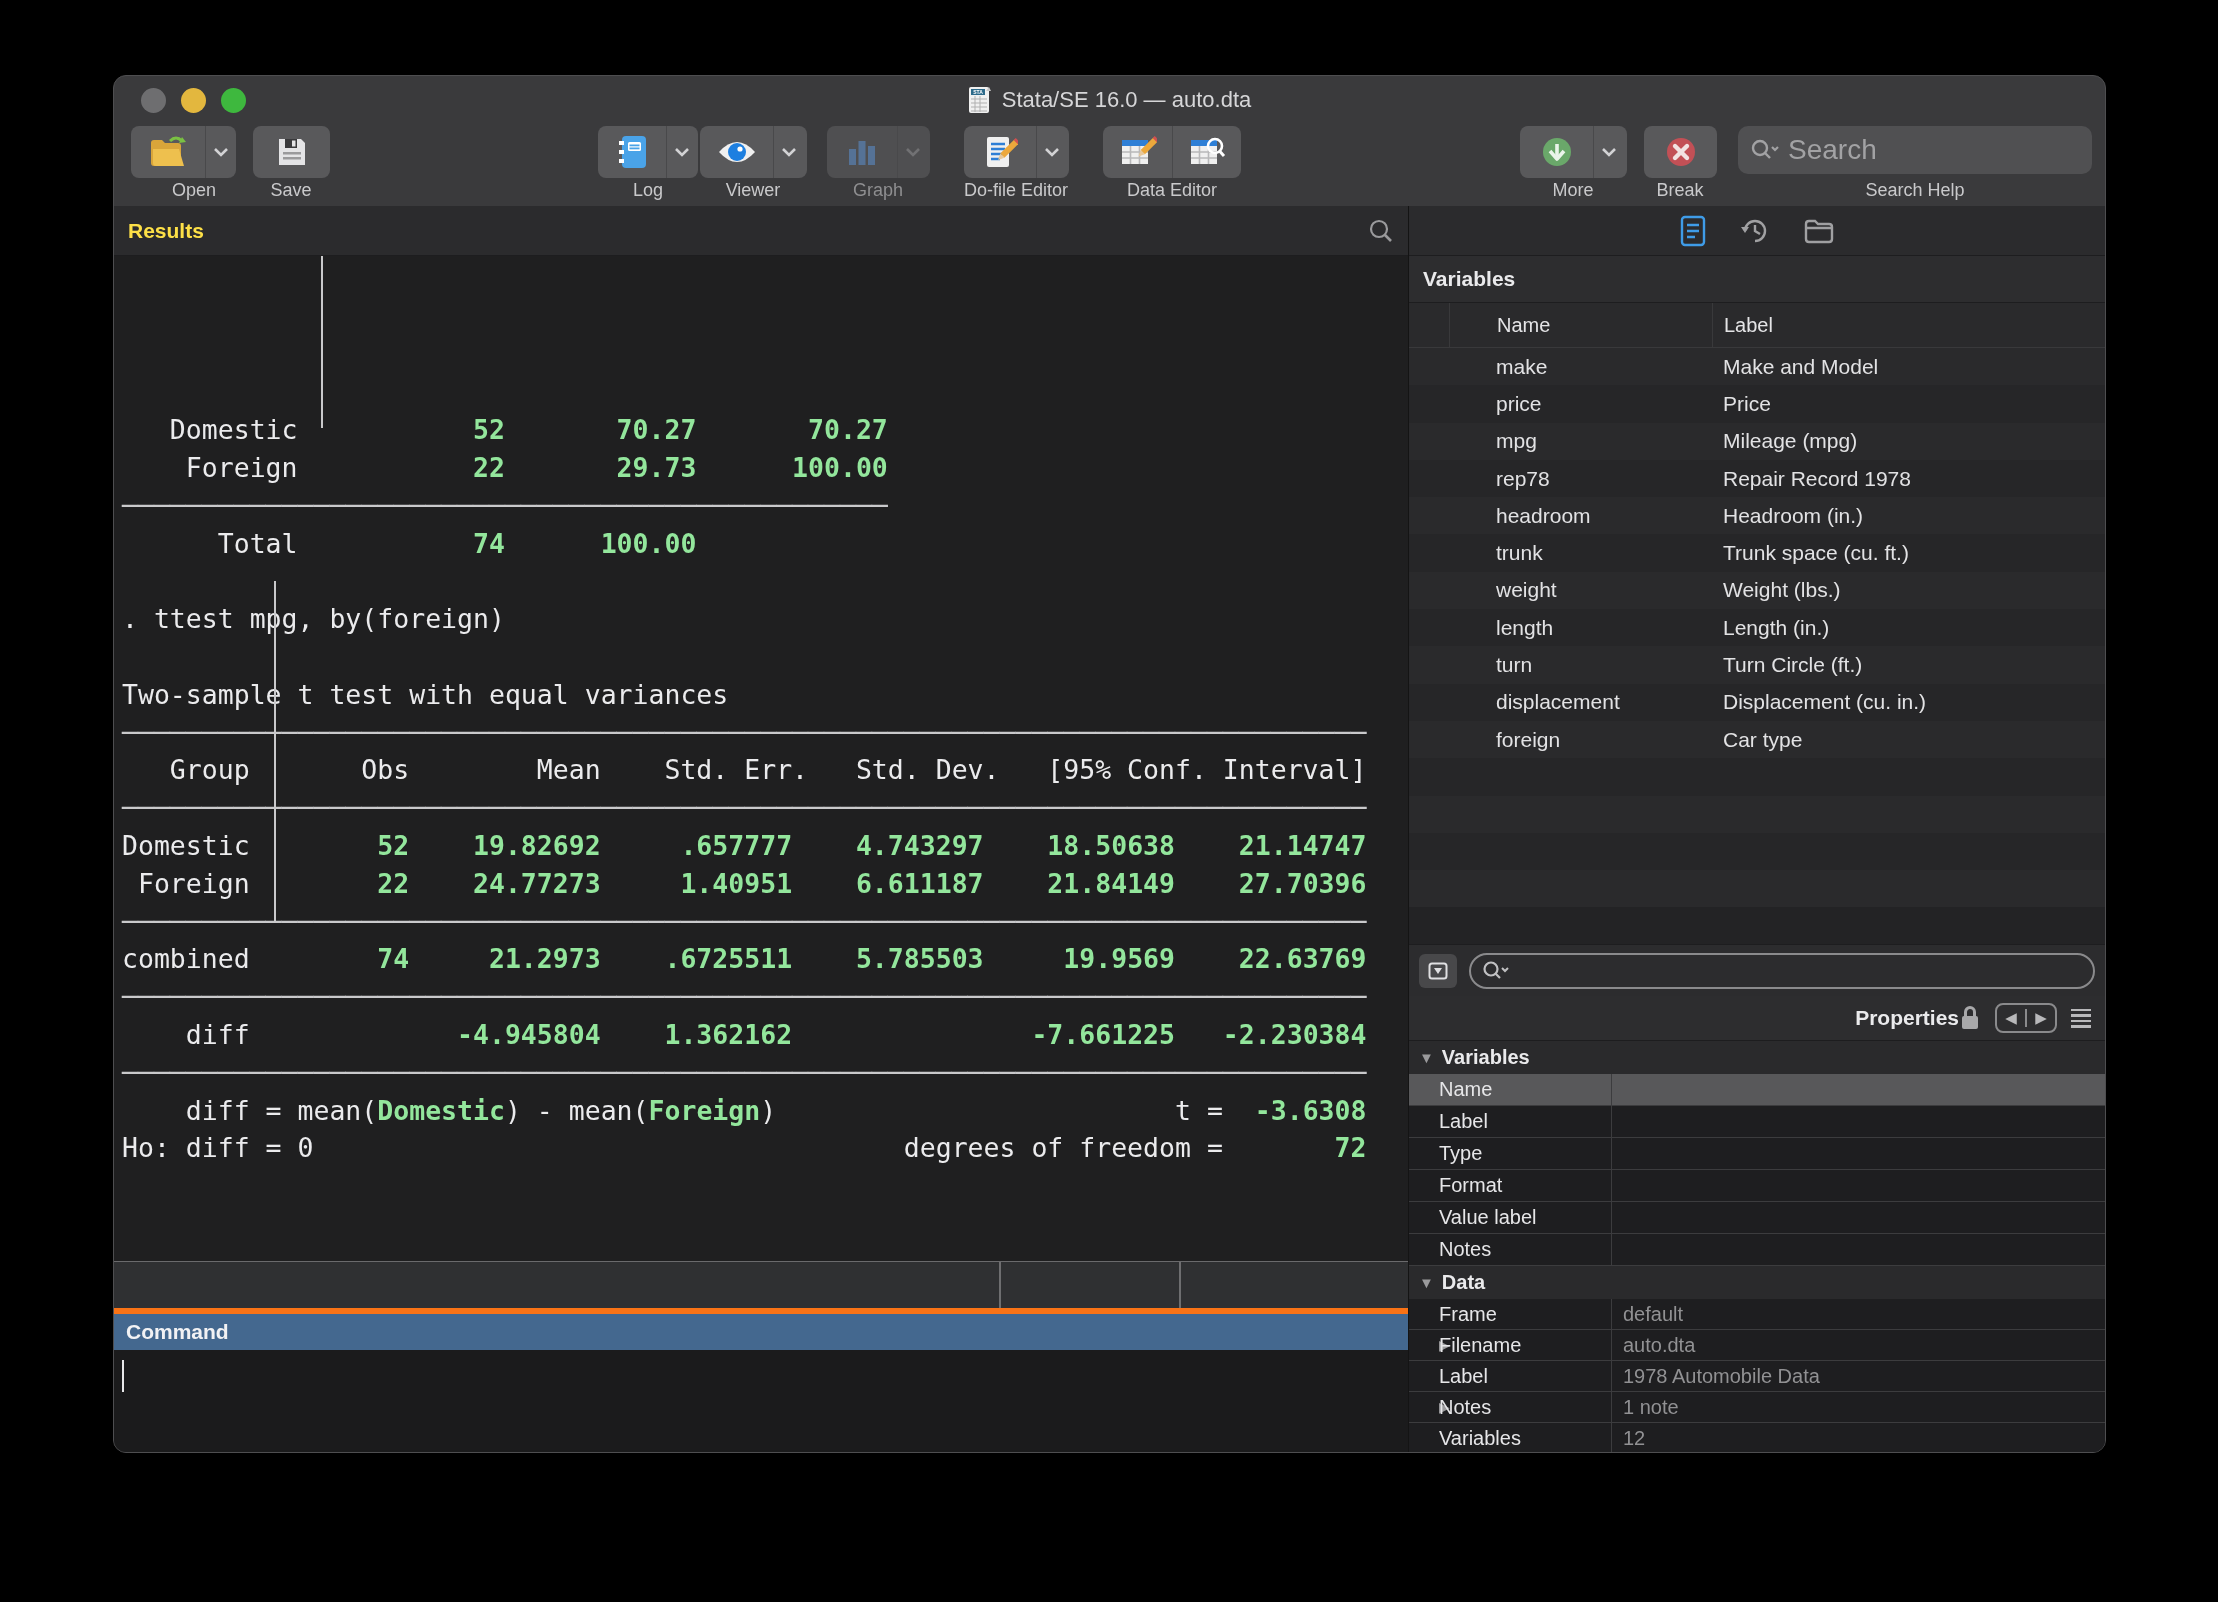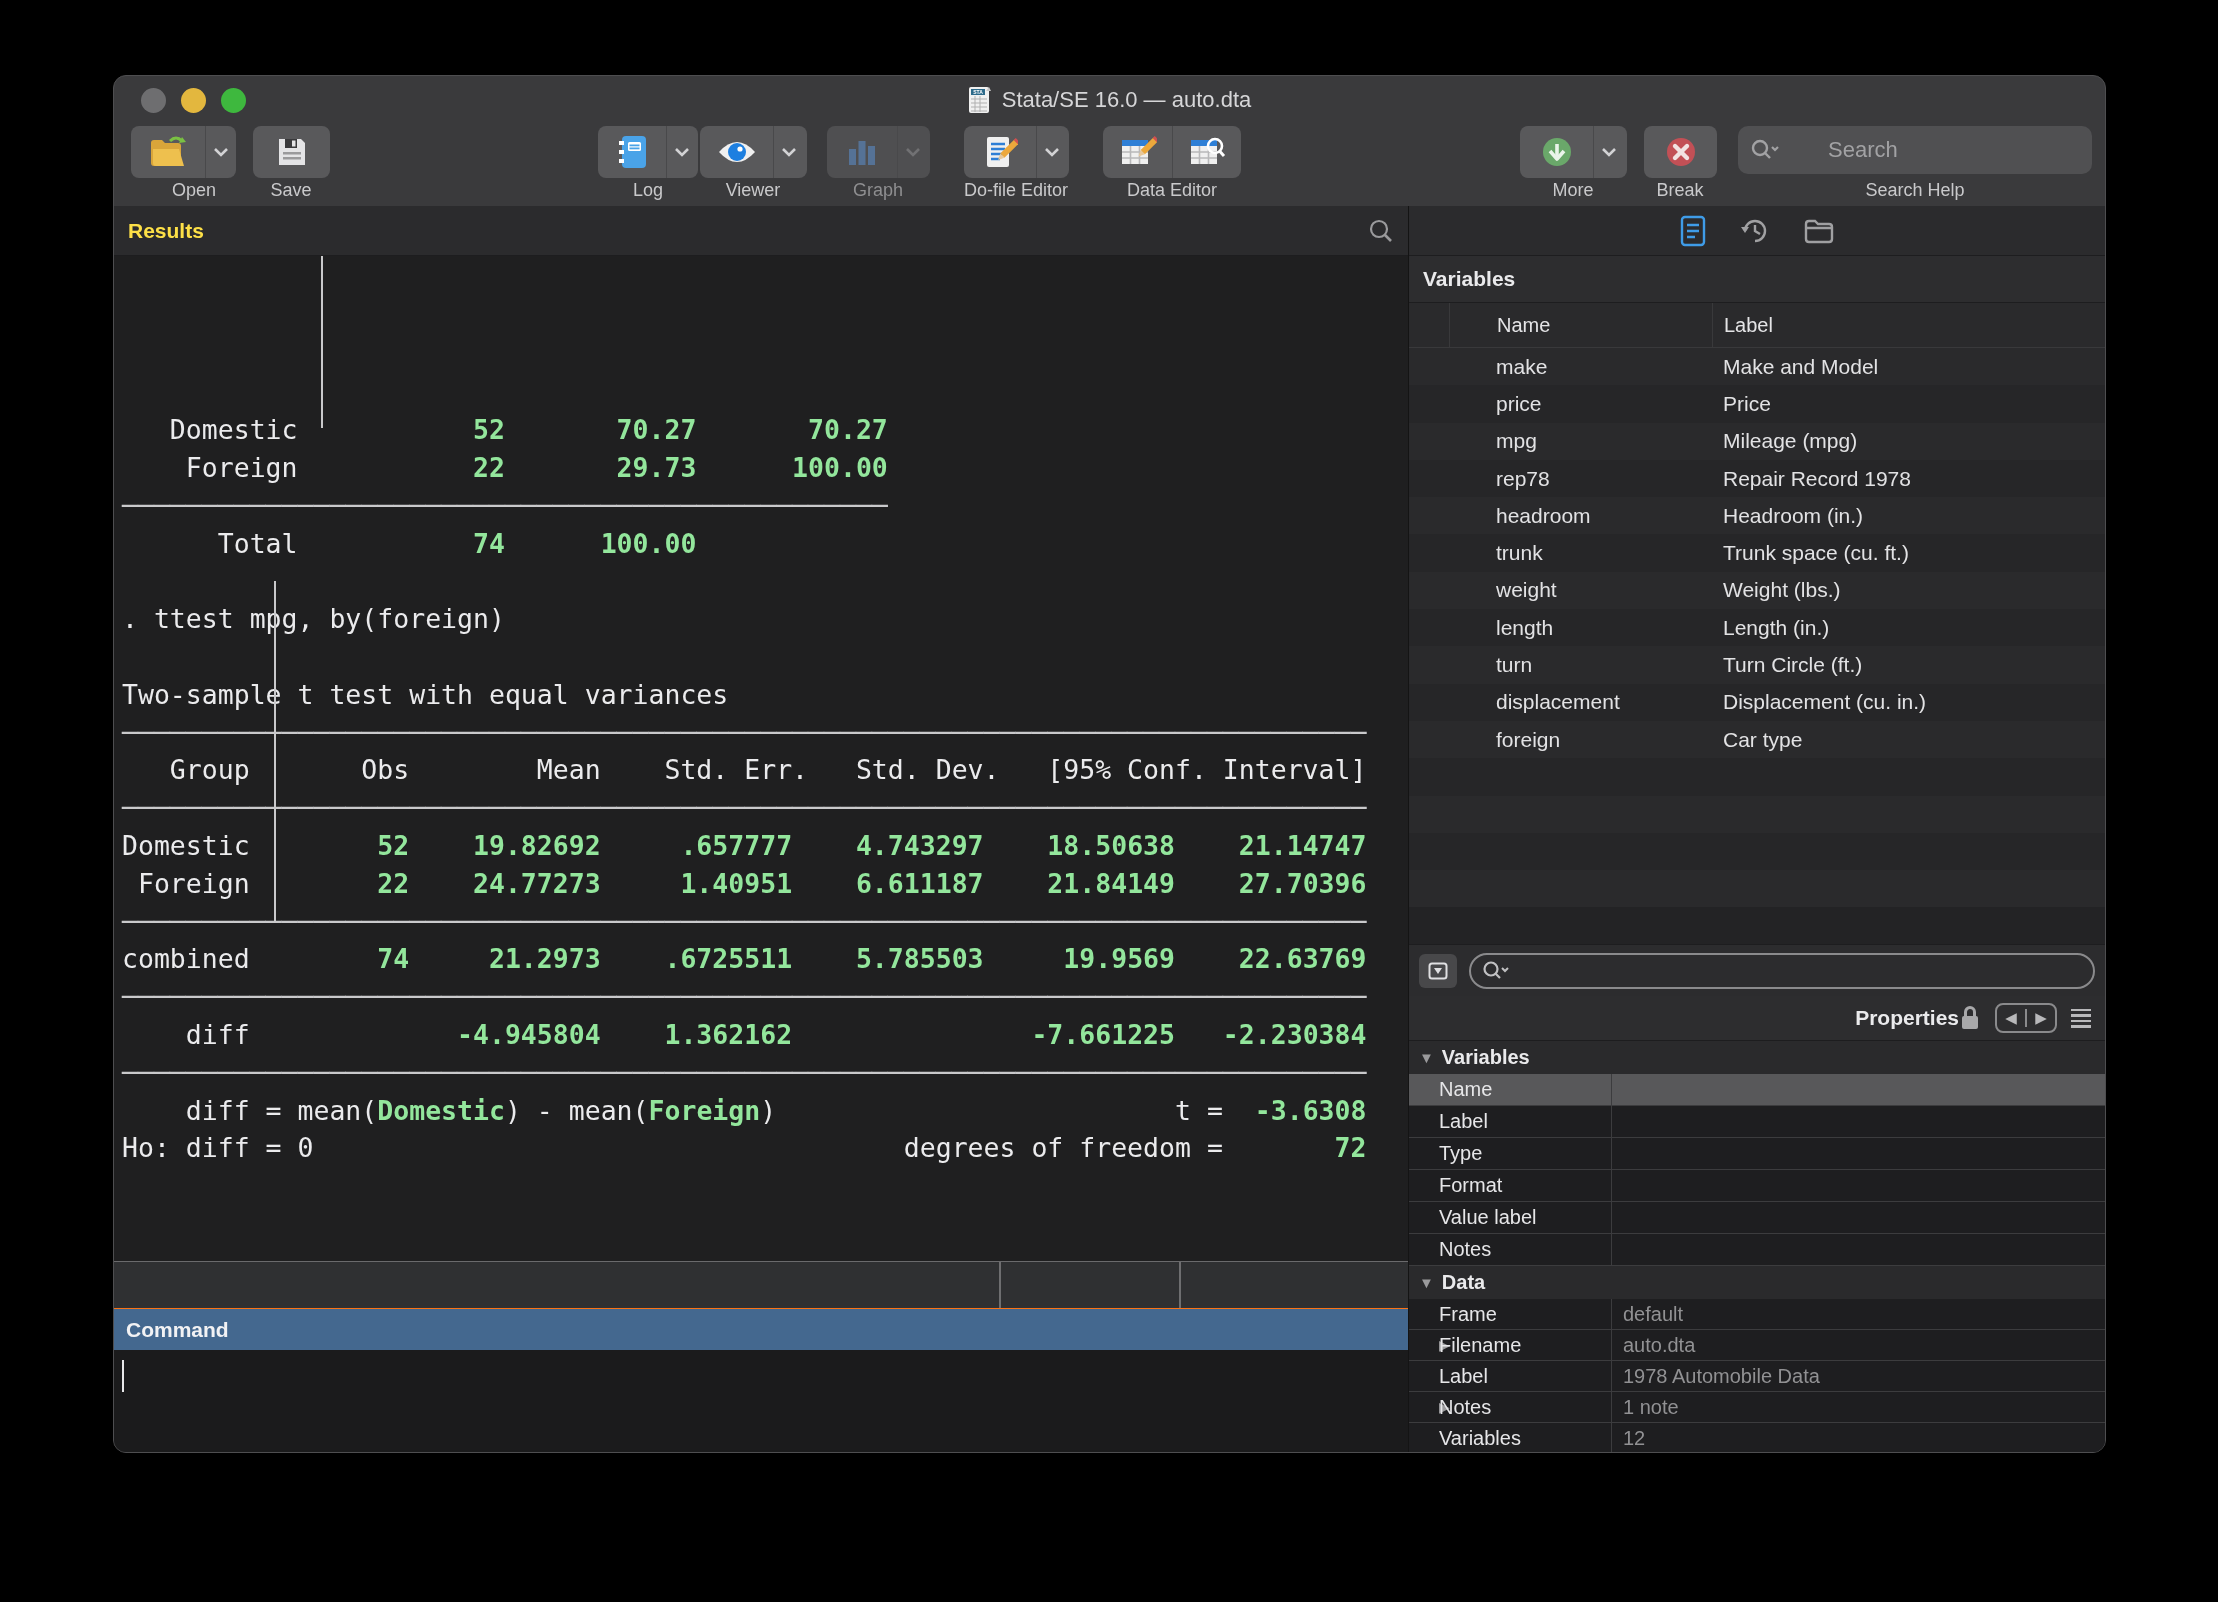--- a/index.html
+++ b/index.html
@@ -24,21 +24,21 @@
   .tbtn .seg + .seg { border-left:1px solid #49494b; }
   .tbtn.disabled { background:#4f4f51; }
   .tbtn.disabled svg { opacity:.55; }
   .tlabel { position:absolute; top:56px; font-size:18px; color:#c9c9cb; white-space:nowrap;
             transform:translateX(-50%); }
   .tlabel.dim { color:#8e8e90; }
   .chev { width:30px; }
   #toolbar-search { position:absolute; left:1624px; top:2px; width:354px; height:48px;
                     background:#505052; border-radius:10px; display:flex; align-items:center;
                     padding:0 12px; gap:8px; }
-  #toolbar-search .ph { font-size:22px; color:#a2a2a4;margin-left:40px; }
+  #toolbar-search .ph { font-size:28px; color:#a2a2a4; }
 
   
   #main { flex:1; display:flex; min-height:0; }
   #left-pane { width:1295px; flex:0 0 1295px; display:flex; flex-direction:column;
                border-right:1px solid #141414; }
   #right-panel { flex:1; display:flex; flex-direction:column; background:#232325; }
 
   .pane-header { height:50px; flex:0 0 50px; background:#2b2b2d; border-bottom:1px solid #1d1d1f;
                  display:flex; align-items:center; padding:0 14px; }
   .pane-header .htitle { font-size:21px; font-weight:bold; color:#fde047; }
@@ -54,21 +54,21 @@
   .vline { position:absolute; width:2px; background:#c9c9cb; }
   #vline-tab { left:207px; top:0; height:172px; }
   #vline-ttest { left:160px; top:325px; height:341px; }
 
   
   #results-footer { height:47px; flex:0 0 47px; background:#2f3032; position:relative;
                     border-top:1px solid #6a6a6c; }
   #results-footer .fdiv { position:absolute; top:0; bottom:0; width:2px; background:#6e6e70; }
 
   
-  #command-header { height:42px; flex:0 0 42px; background:#44688f; border-top:1px solid #f97316;
+  #command-header { height:42px; flex:0 0 42px; background:#44688f; border-top:6px solid #f97316;
                     display:flex; align-items:center; padding:18px 12px; }
   #command-header .htitle { font-size:21px; font-weight:bold; color:#f2f2f4; }
   #command-input { height:102px; flex:0 0 102px; background:#1b1b1c; position:relative; }
   #caret { position:absolute; left:8px; top:10px; width:2px; height:32px; background:#e8e8ea; }
   #status-bar { height:57px; flex:0 0 57px; background:#3a3a3c; border-top:1px solid #4a4a4c;
                 display:flex; align-items:center; padding:0 12px; font-size:20px; color:#e4e4e6; }
 
   
   #tabbar { height:50px; flex:0 0 50px; background:#2b2b2d; border-bottom:1px solid #1d1d1f;
             display:flex; align-items:center; justify-content:center; gap:32px; }

